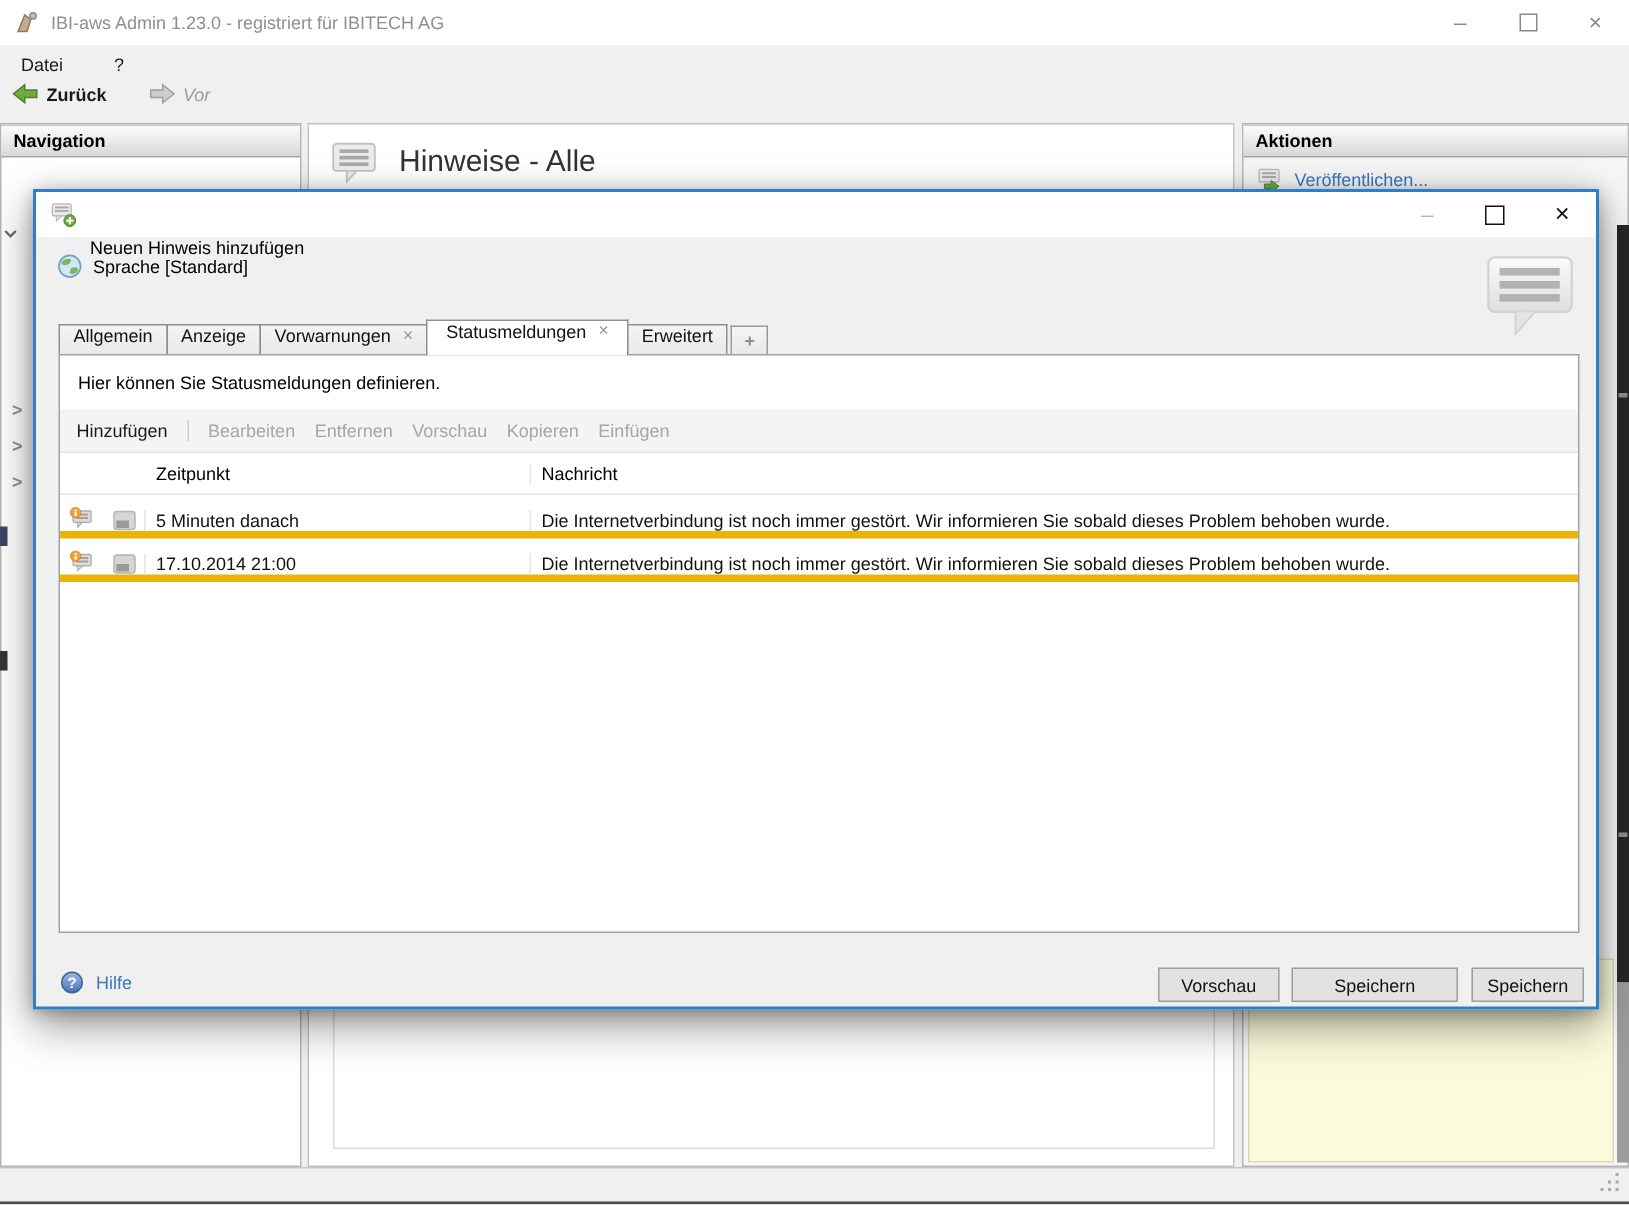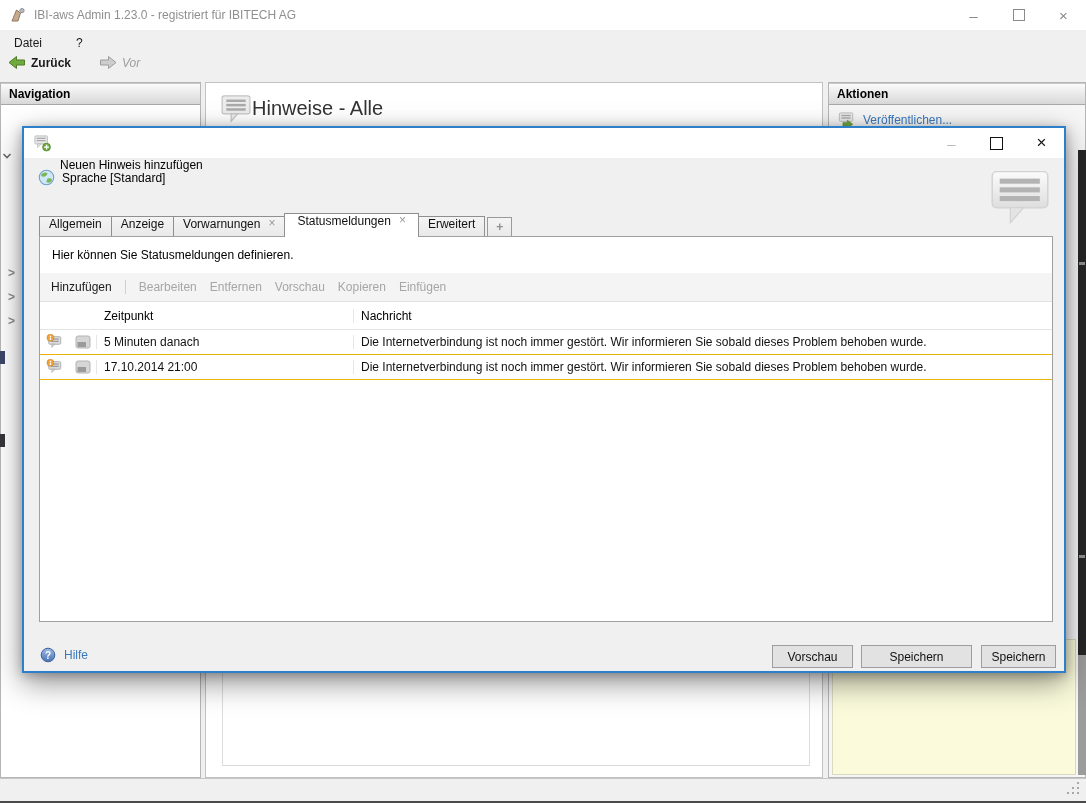--- a/index.html
+++ b/index.html
@@ -26,21 +26,21 @@
   
   .panel-header{height:22px;background:linear-gradient(#fbfbfb,#d8d8d8);
     border-bottom:1px solid #a8a8a8;border-top:1px solid #c9c9c9;
     font-weight:bold;display:flex;align-items:center;padding-left:8px;box-sizing:border-box;color:#000;}
   .nav-panel{position:absolute;left:0;top:82px;width:201px;height:696px;background:#fff;
     border:1px solid #b5b5b5;box-sizing:border-box;}
   .tree-row{display:flex;align-items:center;gap:18px;padding:7px 4px 4px 0;margin-top:36px;}
 
   .main-panel{position:absolute;left:205px;top:82px;width:618px;height:696px;background:#fff;
     border:1px solid #c2c2c2;box-sizing:border-box;}
-  .main-header{display:flex;align-items:center;padding:11px 0 0 14px;}
+  .main-header{display:flex;align-items:center;gap:14px;padding:11px 0 0 14px;}
   .main-title{font-size:20px;color:#333;}
   .inner-box{position:absolute;left:16px;right:12px;top:140px;bottom:11px;border:1px solid #dcdcdc;}
 
   .actions-panel{position:absolute;left:828px;top:82px;width:258px;height:696px;background:#f6f6f6;
     border:1px solid #b5b5b5;box-sizing:border-box;}
   .publish-row{display:flex;align-items:center;gap:8px;padding:7px 0 0 9px;}
   .link{color:var(--link,#3a79bd);}
   .note-box{position:absolute;left:3px;top:556px;width:244px;height:136px;
     background:var(--note,#fbfbdc);border:1px solid #dadac1;box-sizing:border-box;}
 
@@ -88,21 +88,21 @@
   .intro{position:absolute;left:12px;top:11px;color:#000;}
   .list-toolbar{position:absolute;left:0;top:36px;width:100%;height:29px;background:#f4f4f4;
     border-bottom:1px solid #e2e2e2;display:flex;align-items:center;gap:13px;
     padding-left:11px;box-sizing:border-box;}
   .lt-sep{width:1px;height:14px;background:#cfcfcf;}
   .lt-item{color:#1a1a1a;}
   .lt-item.disabled{color:#a6a6a6;}
 
   .grid{position:absolute;left:0;top:65px;width:100%;}
   .grid-header{height:27px;display:flex;align-items:center;border-bottom:1px solid #e4e4e4;color:#000;}
-  .grid-row{height:24px;display:flex;align-items:center;border-bottom:1px solid #eab308;}
+  .grid-row{height:24px;display:flex;align-items:flex-end;border-bottom:5px solid #eab308;}
   .gc0{width:29px;box-sizing:border-box;display:flex;justify-content:center;}
   .gc1{width:28px;box-sizing:border-box;display:flex;justify-content:center;border-right:1px solid #e6e6e6;}
   .gc2{width:257px;box-sizing:border-box;padding-left:7px;border-right:1px solid #e6e6e6;}
   .gc3{flex:1;box-sizing:border-box;padding-left:7px;}
 
   .help-row{position:absolute;left:16px;top:519px;display:flex;align-items:center;gap:8px;
     color:var(--link,#3a79bd);}
   .btn{position:absolute;top:517px;height:23px;background:#e2e2e2;border:1px solid #9e9e9e;
     box-sizing:border-box;display:flex;align-items:center;justify-content:center;color:#111;}
   .btn-vorschau{left:748px;width:81px;}

